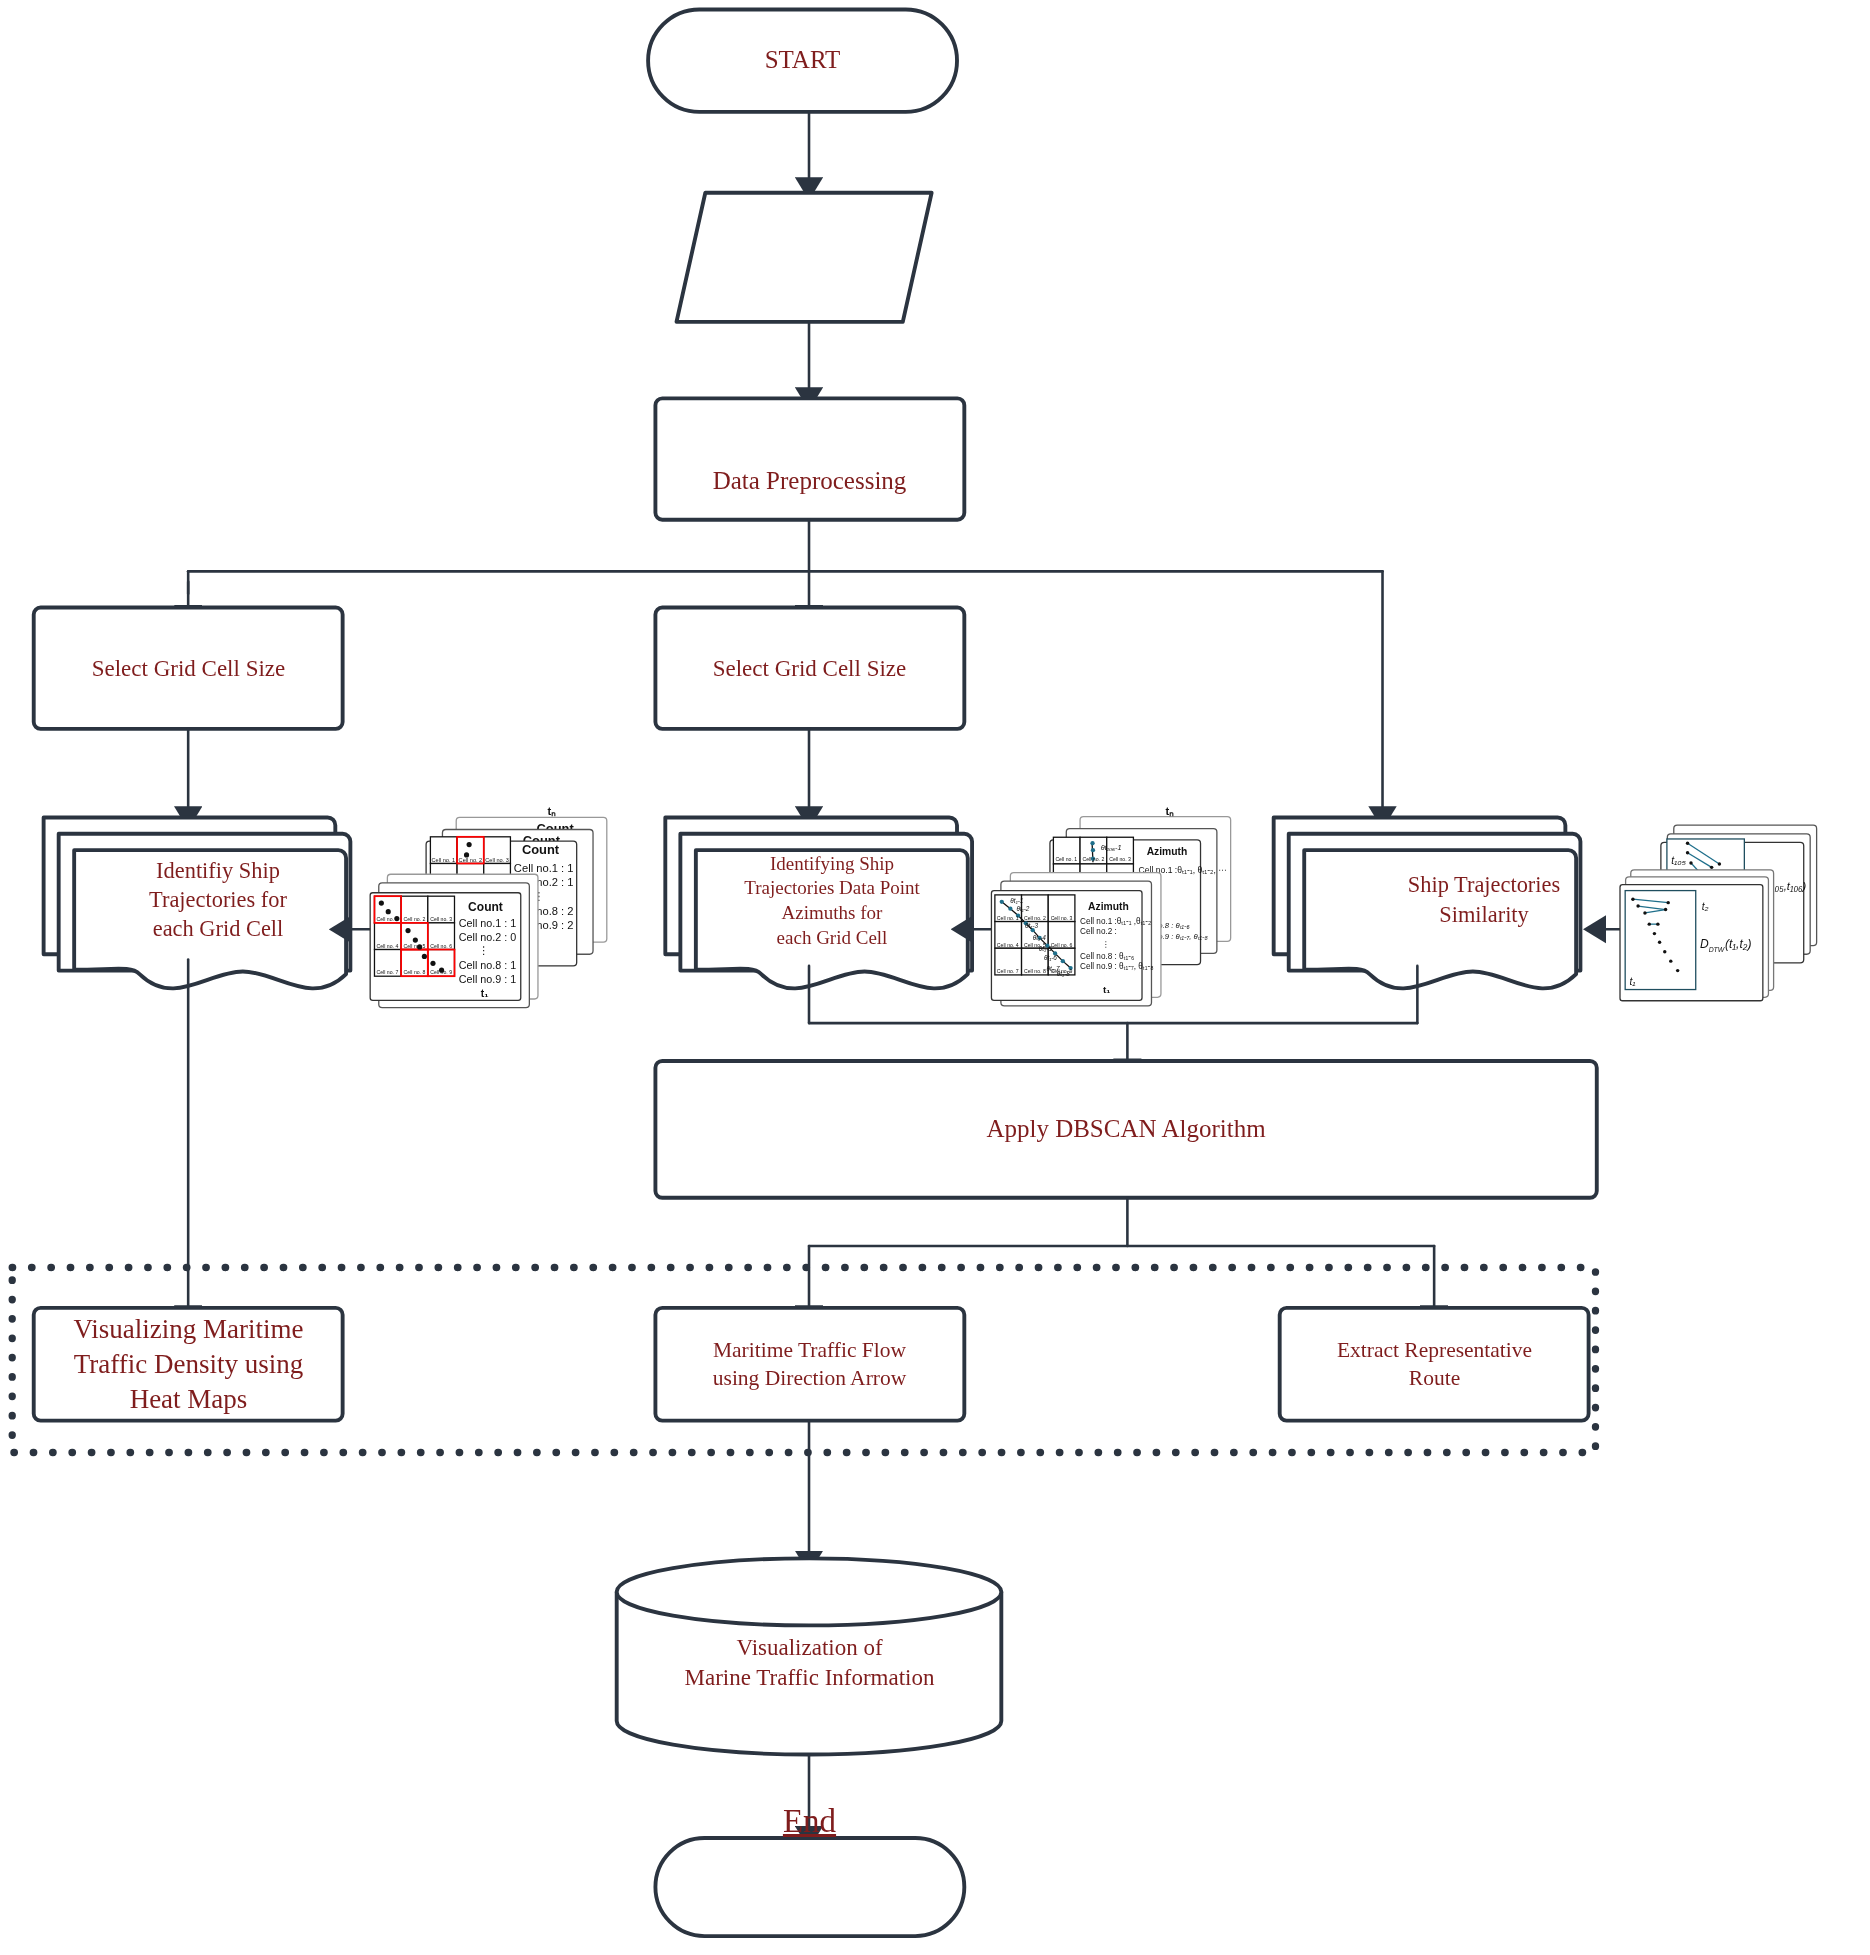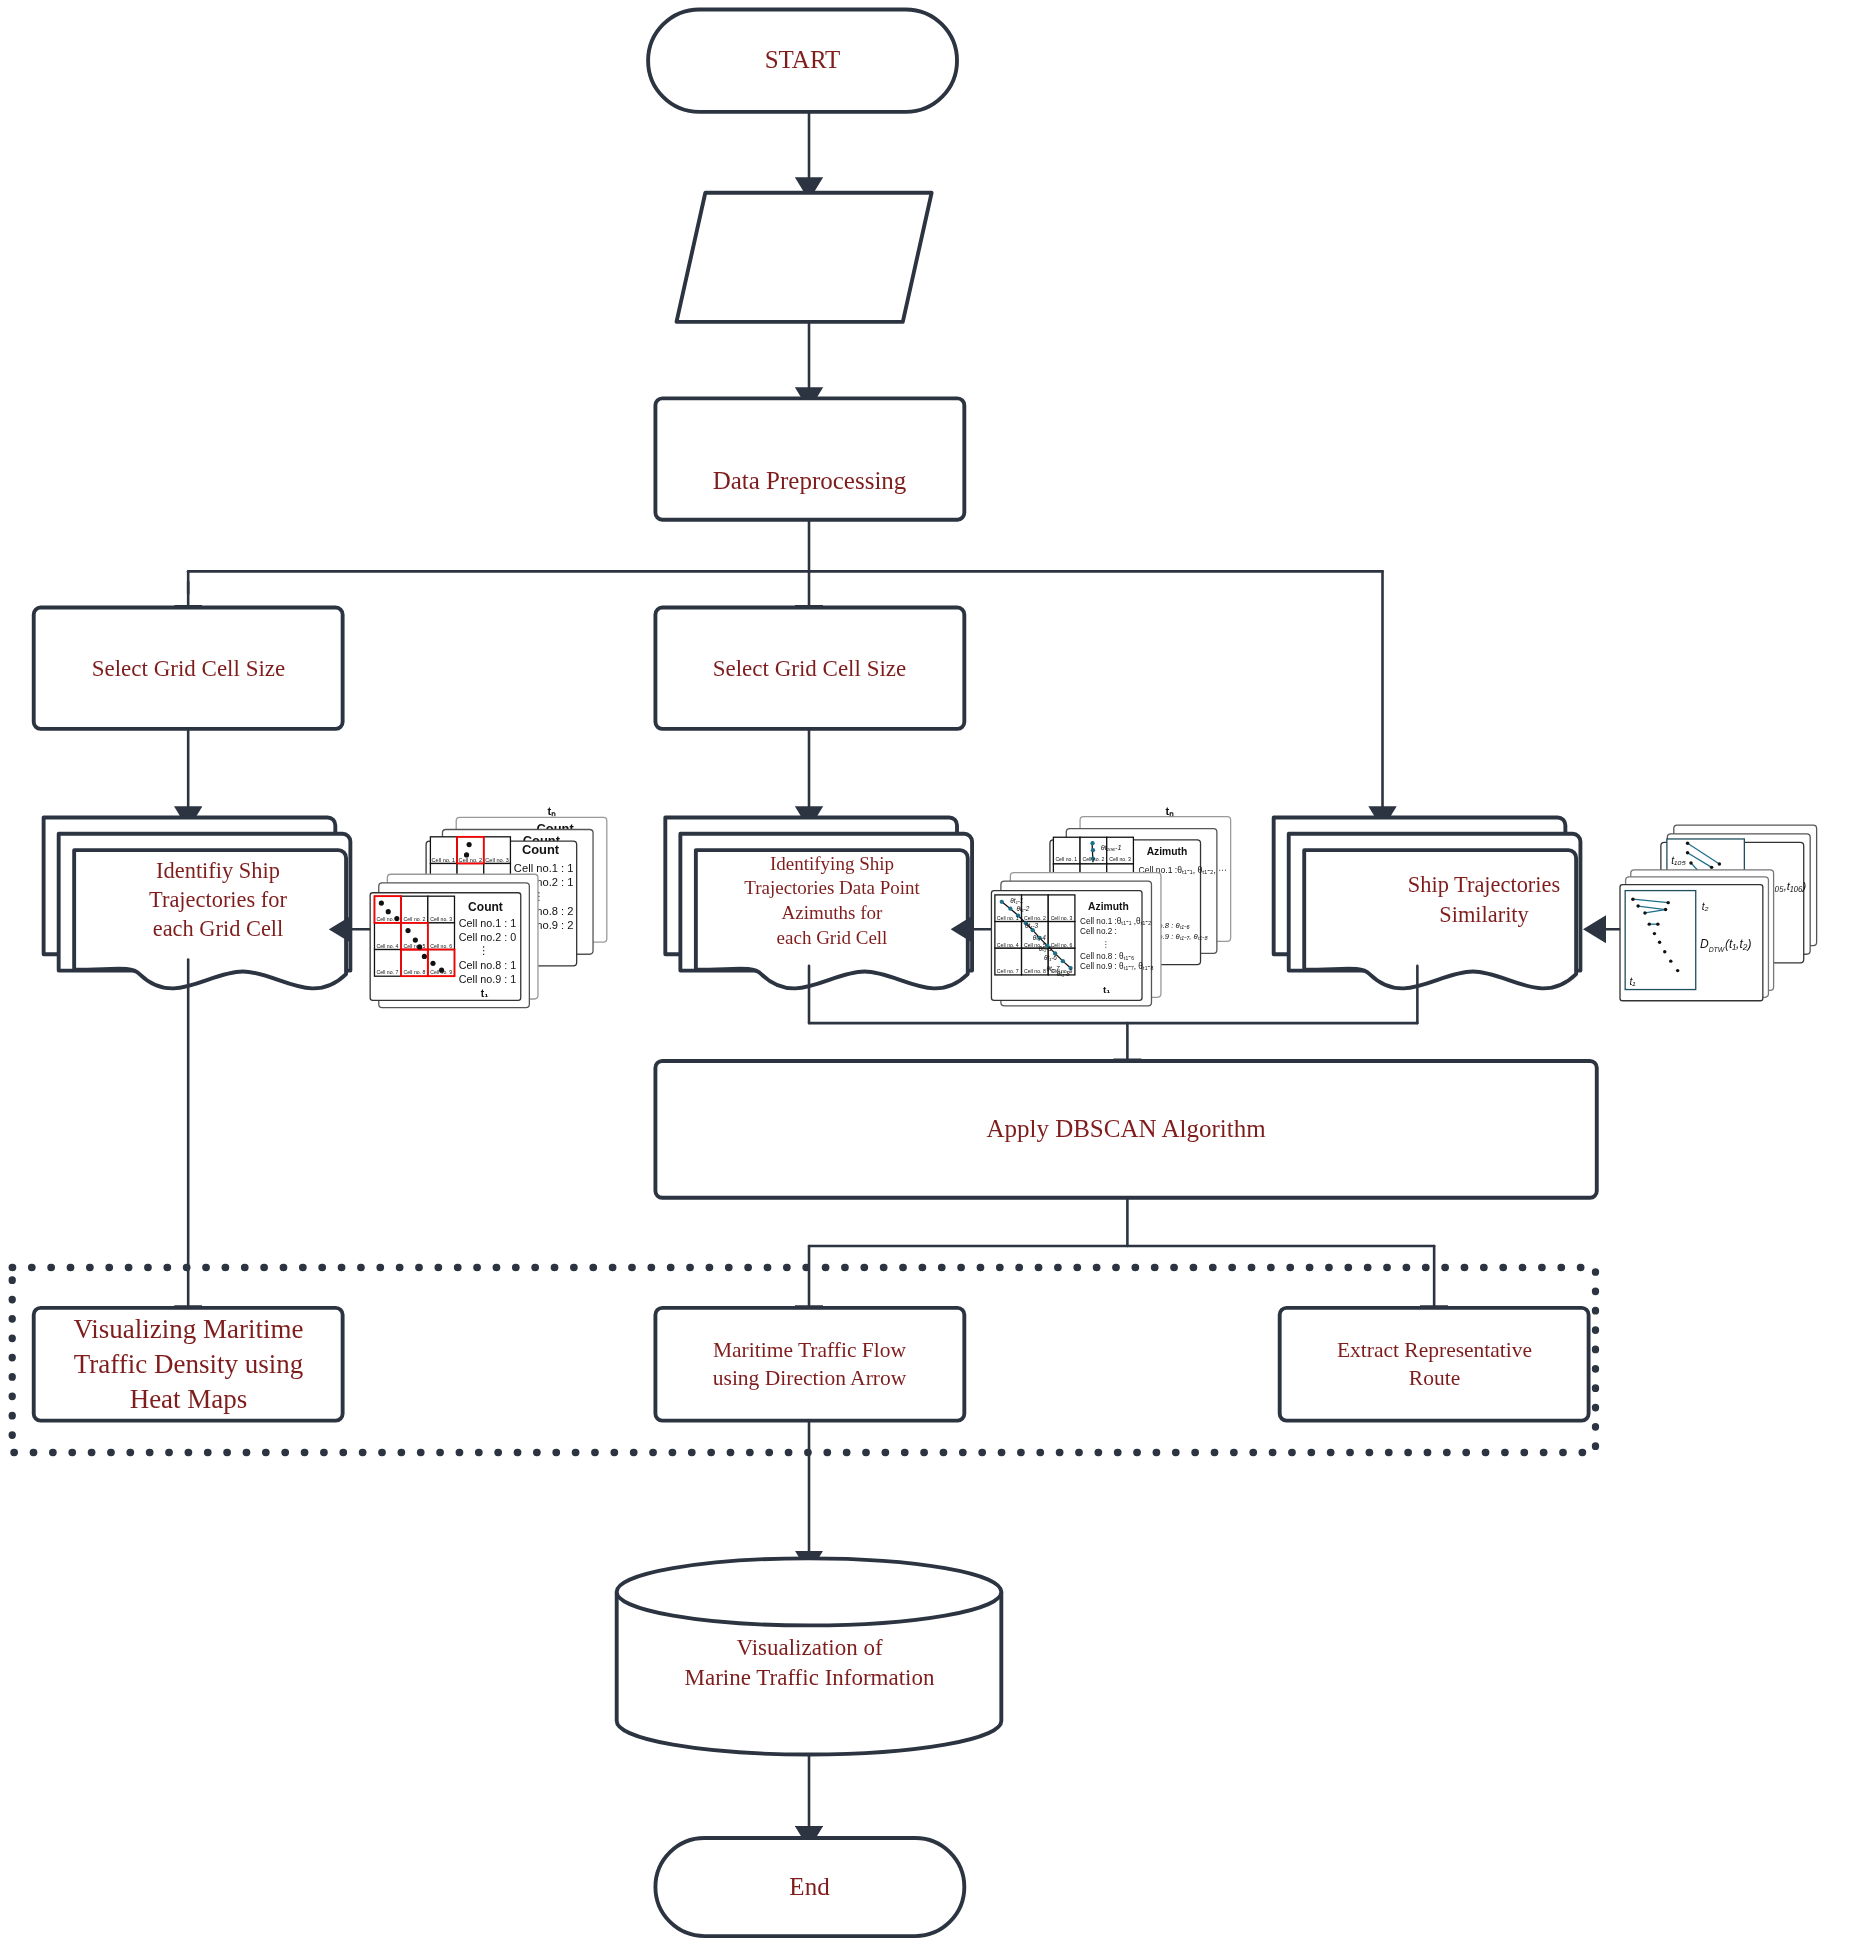--- a/index.html
+++ b/index.html
@@ -407,16 +407,16 @@
 
   <div class="nodelabel" style="left:655px;top:1308px;width:309px;height:113px;font-size:21.5px;">Maritime Traffic Flow
 using Direction Arrow</div>
 
   <div class="nodelabel" style="left:1280px;top:1308px;width:309px;height:113px;font-size:21.5px;">Extract Representative
 Route</div>
 
   <div class="nodelabel" style="left:617px;top:1609px;width:385px;height:108px;font-size:23px;">Visualization of
 Marine Traffic Information</div>
 
-  <div class="nodelabel" style="left:655px;top:1838px;width:309px;height:98px;font-size:25px;">End</div>
+  <div class="nodelabel" style="left:655px;top:1772px;width:309px;height:98px;font-size:33px;text-decoration:underline;">End</div>
 
 </div>
 
 
 </body></html>

